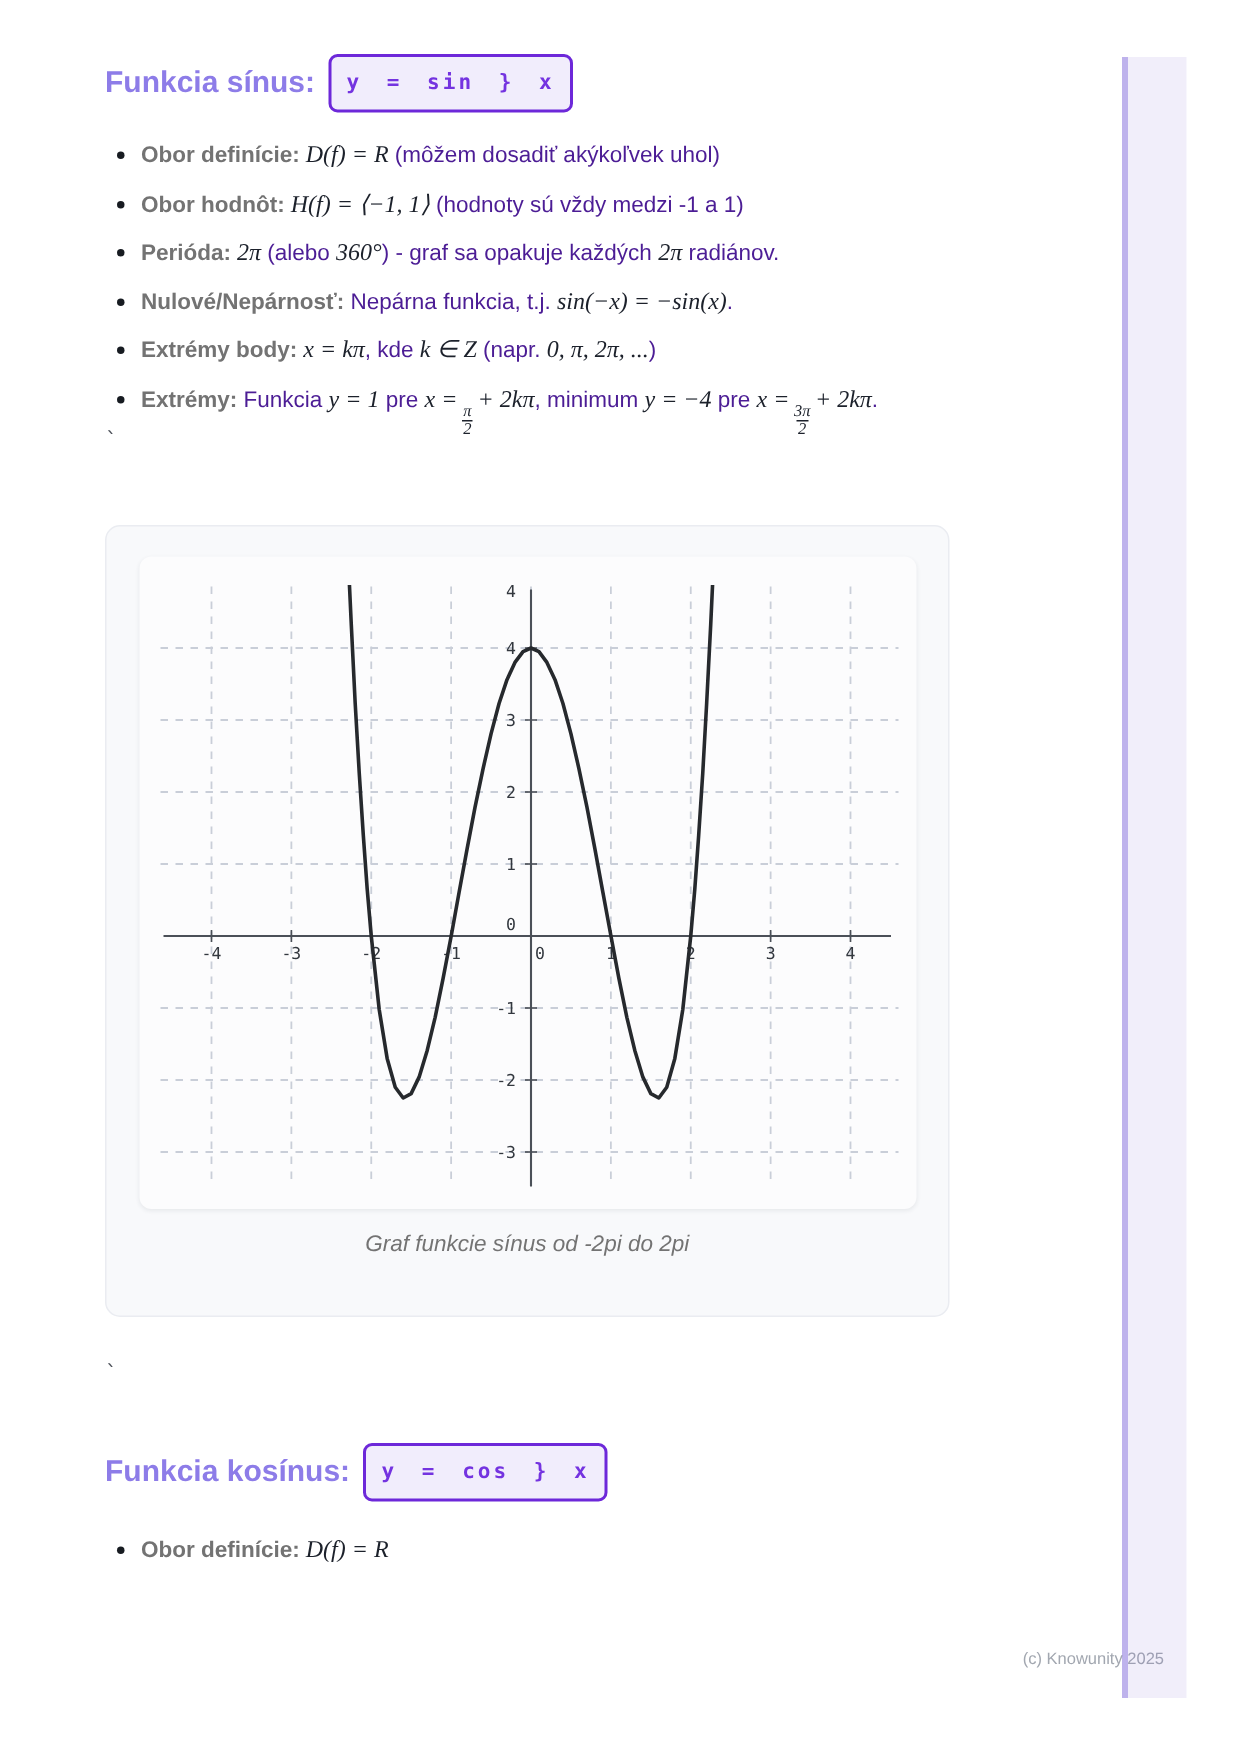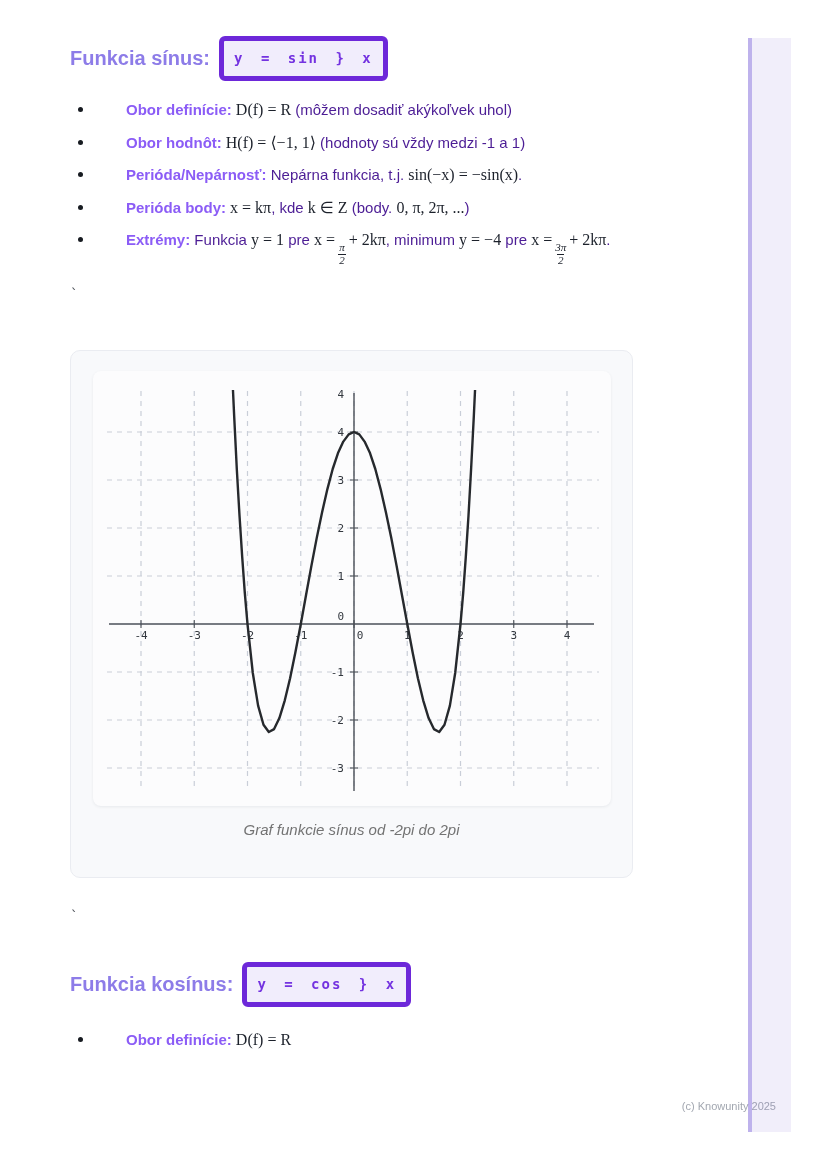--- a/index.html
+++ b/index.html
@@ -1,29 +1,29 @@
 <!DOCTYPE html>
 <html><head>
 <meta charset="utf-8">
 <style>
   html,body{margin:0;padding:0;background:#ffffff;}
   .page{position:relative;width:828px;height:1171px;background:#ffffff;overflow:hidden;
         font-family:"Liberation Sans",sans-serif;color:#222733;}
   .sec{position:absolute;left:70px;width:620px;}
   .sec h2{margin:0;font-size:20px;line-height:28px;font-weight:700;color:#8d7ce8;}
-  .badge{display:inline-block;margin-left:9px;padding:3px 10px 4px 10px;border:5px solid #6d28d9;
+  .badge{display:inline-block;margin-left:9px;padding:3px 10px 4px 10px;border:2px solid #6d28d9;
          border-radius:6px;background:#f1edfc;color:#7433e0;font-family:"DejaVu Sans Mono",monospace;
          font-weight:700;font-size:14px;letter-spacing:2px;word-spacing:6px;position:relative;top:-2px;}
   ul.bullets{list-style:none;margin:17px 0 0 0;padding:0 0 0 24px;}
   ul.bullets li{position:relative;font-size:15px;line-height:19px;margin-bottom:13.5px;color:#222733;}
   ul.bullets li::before{content:"";position:absolute;left:-16px;top:7px;width:5px;height:5px;
          border-radius:50%;background:#171b21;}
-  .part-bold{font-weight:700;color:#8b5cf6;margin-left:32px;}
+  .part-bold{font-weight:700;color:#737373;}
   .part-text{color:#4c1d95;margin-top:16px;}
-  .part-math{font-family:"Liberation Serif",serif;font-size:16px;color:#1c212b;}
+  .part-math{font-family:"Liberation Serif",serif;font-style:italic;font-size:16px;color:#1c212b;}
   .frac{display:inline-flex;flex-direction:column;align-items:center;vertical-align:-6px;
         line-height:1.05;font-family:"Liberation Serif",serif;font-style:italic;font-size:11px;
         color:#1c212b;margin:0 3px;}
   .fden{border-top:1px solid #1c212b;padding:0 1px;}
   .stray{position:absolute;font-size:14px;color:#4a4f57;font-family:"DejaVu Sans Mono",monospace;}
   .graph-card{position:absolute;left:70px;top:350px;width:563px;height:528px;margin:0;
         background:#f8f9fb;border:1px solid #eaecf1;border-radius:10px;box-sizing:border-box;}
   .plot{position:absolute;left:22px;top:20px;width:518px;height:435px;background:#fcfcfd;
         border-radius:8px;box-shadow:0 1px 3px rgba(40,45,60,0.08);overflow:hidden;}
   .graph-card figcaption{position:absolute;left:0;top:470px;width:100%;text-align:center;
@@ -41,22 +41,23 @@
 </head>
 <body>
 
 <div class="page">
 
   <section class="sec" style="top:38px;">
     <h2><span>Funkcia sínus:</span><code class="badge">y = sin } x</code></h2>
     <ul class="bullets">
         <li><span class="part-bold">Obor definície:</span><span class="part-math"> D(f) = R</span><span class="part-text"> (môžem dosadiť akýkoľvek uhol)</span></li>
         <li><span class="part-bold">Obor hodnôt:</span><span class="part-math"> H(f) = ⟨−1, 1⟩</span><span class="part-text"> (hodnoty sú vždy medzi -1 a 1)</span></li>
-        <li><span class="part-bold">Perióda/Nepárnosť:</span><span class="part-text"> Nepárna funkcia, t.j. </span><span class="part-math">sin(−x) = −sin(x)</span><span class="part-text">.</span></li>
-        <li><span class="part-bold">Perióda body:</span><span class="part-math"> x = kπ</span><span class="part-text">, kde </span><span class="part-math">k ∈ Z</span><span class="part-text"> (body. </span><span class="part-math">0, π, 2π, ...</span><span class="part-text">)</span></li>
+        <li><span class="part-bold">Perióda:</span><span class="part-math"> 2π</span><span class="part-text"> (alebo </span><span class="part-math">360°</span><span class="part-text">) - graf sa opakuje každých </span><span class="part-math">2π</span><span class="part-text"> radiánov.</span></li>
+        <li><span class="part-bold">Nulové/Nepárnosť:</span><span class="part-text"> Nepárna funkcia, t.j. </span><span class="part-math">sin(−x) = −sin(x)</span><span class="part-text">.</span></li>
+        <li><span class="part-bold">Extrémy body:</span><span class="part-math"> x = kπ</span><span class="part-text">, kde </span><span class="part-math">k ∈ Z</span><span class="part-text"> (napr. </span><span class="part-math">0, π, 2π, ...</span><span class="part-text">)</span></li>
         <li><span class="part-bold">Extrémy:</span><span class="part-text"> Funkcia </span><span class="part-math">y = 1</span><span class="part-text"> pre </span><span class="part-math">x =</span><span class="frac">
             <span class="fnum">π</span>
             <span class="fden">2</span>
           </span><span class="part-math">+ 2kπ</span><span class="part-text">, minimum </span><span class="part-math">y = −4</span><span class="part-text"> pre </span><span class="part-math">x =</span><span class="frac">
             <span class="fnum">3π</span>
             <span class="fden">2</span>
           </span><span class="part-math">+ 2kπ</span><span class="part-text">.</span></li>
       </ul>
   </section>
 

